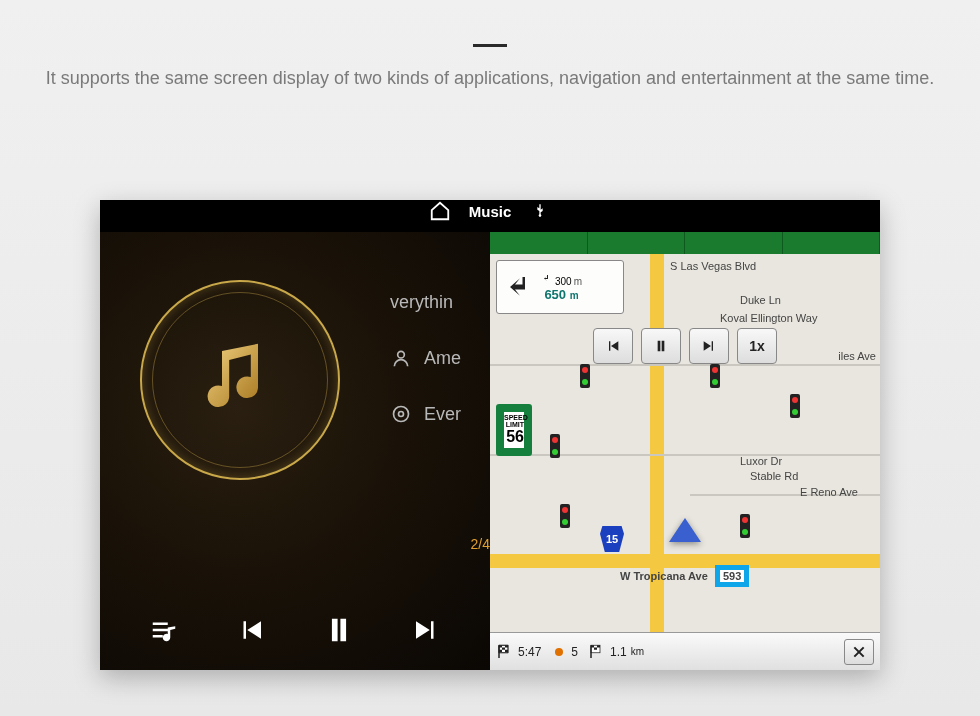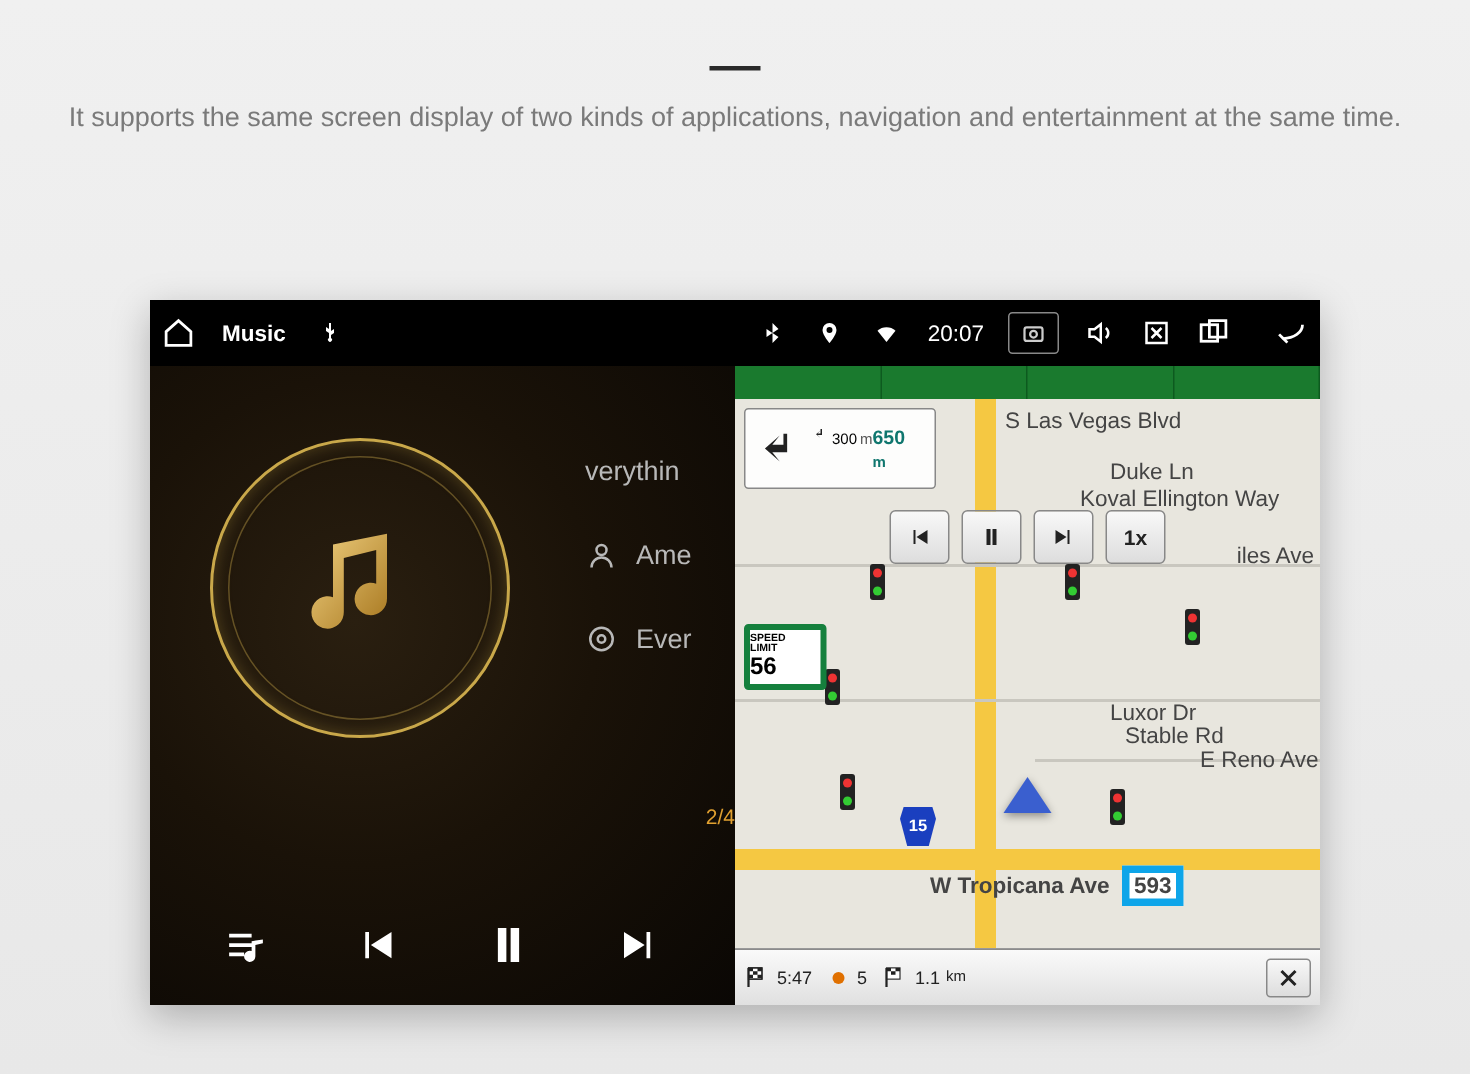--- a/index.html
+++ b/index.html
@@ -42,28 +42,29 @@
     width: 780px;
     height: 470px;
     background: #000;
     box-shadow: 0 8px 24px rgba(0,0,0,0.25);
     display: flex;
     flex-direction: column;
   }
 
   
   .statusbar {
-    height: 44px;
+    height: 32px;
     background: #000;
     display: flex;
     align-items: center;
     color: #fff;
     padding: 0 8px;
     font-size: 15px;
     gap: 14px;
+    flex-direction: column;
   }
   .statusbar .left { display: flex; align-items: center; gap: 18px; }
   .statusbar .right { margin-left: auto; display: flex; align-items: center; gap: 16px; }
   .sb-label { font-weight: 600; }
   .sb-icon { display:inline-flex; align-items:center; justify-content:center; width:22px; height:22px; }
   .sb-icon.box { width:34px; height:28px; border:1px solid #888; border-radius:3px; }
 
   .split {
     flex: 1;
     display: flex;
@@ -183,50 +184,50 @@
 
   .map {
     position: absolute;
     top: 22px; left:0; right:0; bottom: 38px;
     background: #e8e6de;
   }
   .road-h { position:absolute; height:14px; background:#f5c842; left:0; right:0; }
   .road-v { position:absolute; width:14px; background:#f5c842; top:0; bottom:0; }
   .road-label {
     position:absolute;
-    font-size:15px;
+    font-size:11px;
     color:#444;
     background:transparent;
     white-space:nowrap;
   }
 
   .turn-box {
     position:absolute;
     top: 6px; left: 6px;
     width: 128px; height: 54px;
     background: rgba(255,255,255,0.9);
     border:1px solid #888;
     border-radius:3px;
     display:flex;
     align-items:center;
     padding: 4px 8px;
     gap:6px;
   }
   .turn-box .dist { font-size:13px; color:#0f766e; font-weight:600; }
   .turn-box .sub { font-size:10px; color:#555; }
-  .turn-box .col { display:flex; flex-direction:row; }
+  .turn-box .col { display:flex; flex-direction:column;text-align:center; }
 
   .speed-box {
     position:absolute;
     top: 150px; left: 6px;
-    width: 55px;
+    width: 36px;
     background:#fff;
-    border:4px solid #15803d;
+    border:8px solid #15803d;
     border-radius:3px;
-    text-align:left;
+    text-align:right;
     padding:2px 0;
   }
   .speed-box .lbl { font-size:7px; font-weight:700; }
   .speed-box .num { font-size:16px; font-weight:700; }
 
   .media-ctrl {
     position:absolute;
     top: 74px; left: 50%;
     transform: translateX(-50%);
     display:flex;

